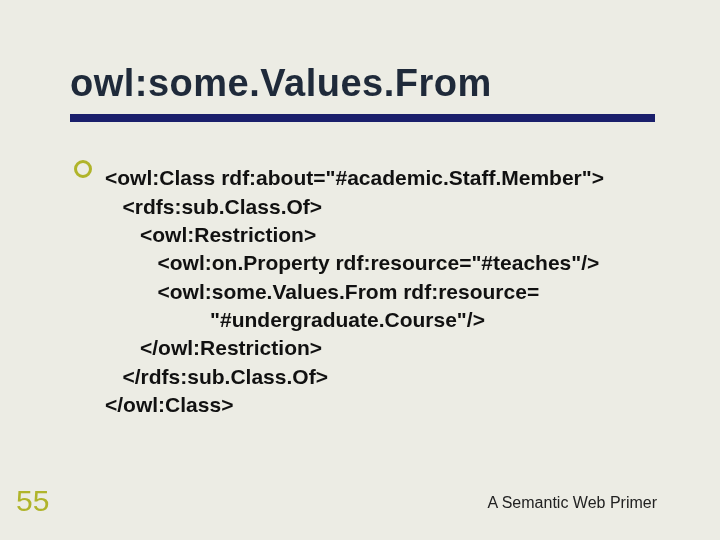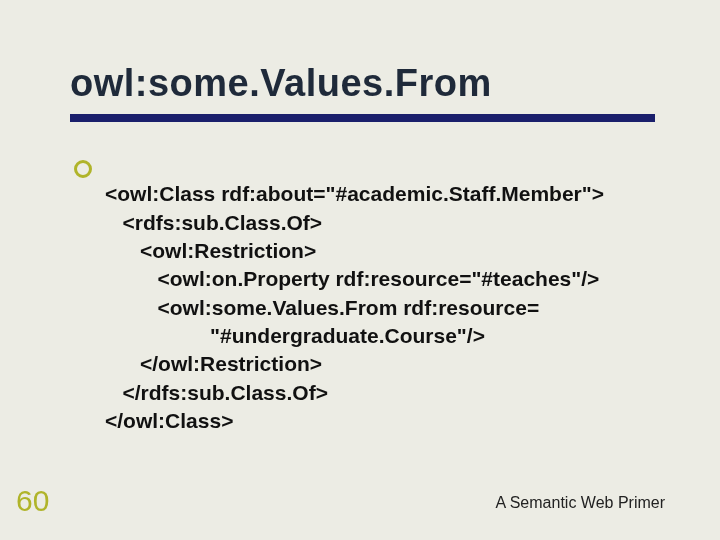--- a/index.html
+++ b/index.html
@@ -44,21 +44,21 @@
     top: 160px;
     width: 18px;
     height: 18px;
     border: 3px solid #b0b42a;
     border-radius: 50%;
     box-sizing: border-box;
   }
   .code-block {
     position: absolute;
     left: 105px;
-    top: 152px;
+    top: 136px;
     right: 40px;
     font-size: 21px;
     line-height: 1.35;
     color: #111;
     font-family: Arial, Helvetica, sans-serif;
     font-weight: bold;
     white-space: pre;
   }
   .page-num {
     position: absolute;
@@ -72,21 +72,21 @@
     position: absolute;
     left: 0;
     right: 0;
     bottom: 28px;
     text-align: center;
     font-size: 16px;
     color: #222;
   }
   .footer-right {
     position: absolute;
-    right: 55px;
+    right: 63px;
     bottom: 28px;
     font-size: 16px;
     color: #222;
   }
 </style>
 </head>
 <body>
 
 <div class="slide">
 
@@ -102,16 +102,16 @@
 <span>   &lt;rdfs:sub.Class.Of&gt;</span>
 <span>      &lt;owl:Restriction&gt;</span>
 <span>         &lt;owl:on.Property rdf:resource="#teaches"/&gt;</span>
 <span>         &lt;owl:some.Values.From rdf:resource=</span>
 <span>                  "#undergraduate.Course"/&gt;</span>
 <span>      &lt;/owl:Restriction&gt;</span>
 <span>   &lt;/rdfs:sub.Class.Of&gt;</span>
 <span>&lt;/owl:Class&gt;</span>
   </div>
 
-  <div class="page-num">60</div>
+  <div class="page-num">55</div>
   <div class="footer-right">A Semantic Web Primer</div>
 
 </div>
 
 </body></html>

